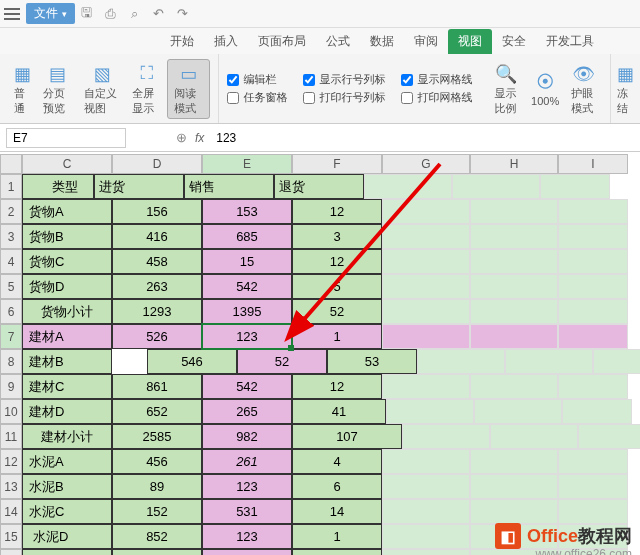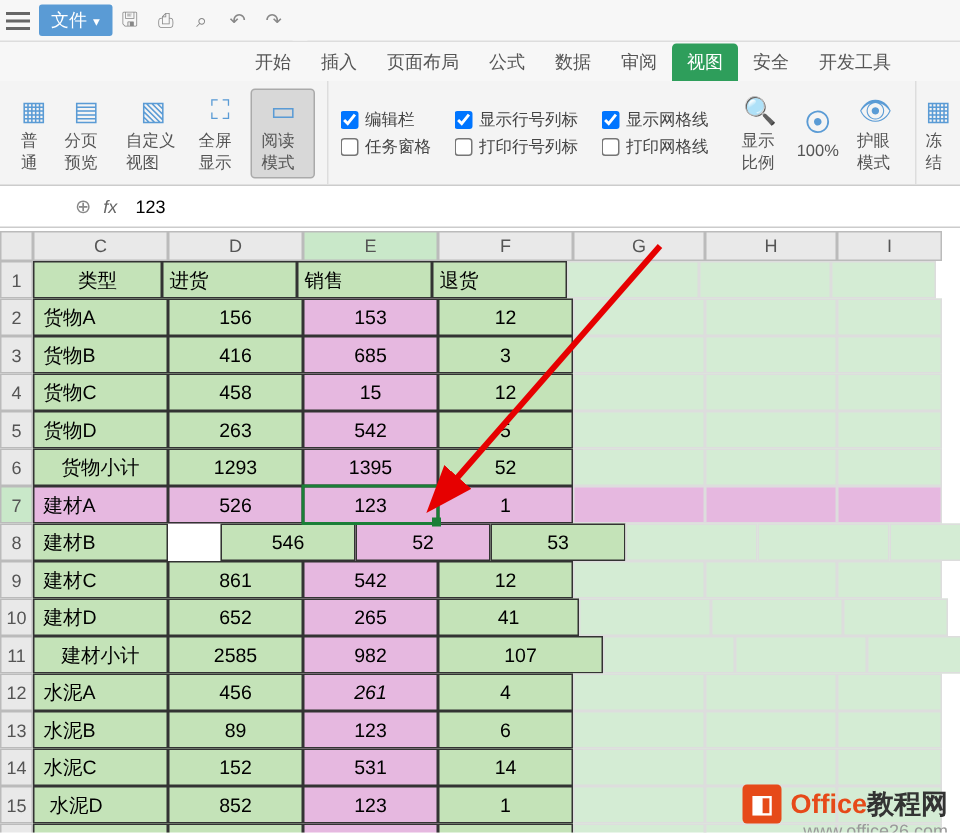--- a/index.html
+++ b/index.html
@@ -136,20 +136,21 @@
         <span>护眼模式</span>
       </div>
     </div>
   <div class="rbtn">
       <span class="ic">▦</span>
       <span>冻结</span>
     </div>
 </div>
 
 <div class="fbar">
+  <div class="namebox">E7</div>
   <span class="fx">⊕</span>
   <span class="fxlabel">fx</span>
   <span class="fval">123</span>
 </div>
 
 <div class="grid-area">
   <div class="corner"></div>
   <div class="col-headers" id="colh">
       <div class="ch" style="width: 90px;">C</div>
       <div class="ch" style="width: 90px;">D</div>
@@ -172,21 +173,21 @@
       <div class="rh">10</div>
       <div class="rh">11</div>
       <div class="rh">12</div>
       <div class="rh">13</div>
       <div class="rh">14</div>
       <div class="rh">15</div>
       <div class="rh">16</div>
     </div>
   <div class="cells" id="cells">
       <div class="rowc">
-        <div class="cell hdr" style="width: 86px; padding-left: 29px;">类型</div>
+        <div class="cell hdr" style="width: 72px; padding-left: 29px;">类型</div>
         <div class="cell hdr" style="width: 90px;">进货</div>
         <div class="cell hdr" style="width: 90px;">销售</div>
         <div class="cell hdr" style="width: 90px;">退货</div>
         <div class="cell empty" style="width: 88px;"></div>
         <div class="cell empty" style="width: 88px;"></div>
         <div class="cell empty" style="width: 70px;"></div>
       </div>
       <div class="rowc">
         <div class="cell g left" style="width: 90px;">货物A</div>
         <div class="cell g" style="width: 90px;">156</div>

